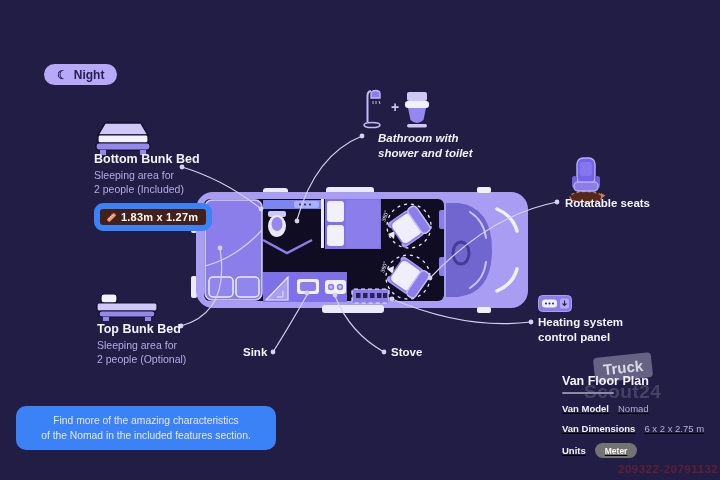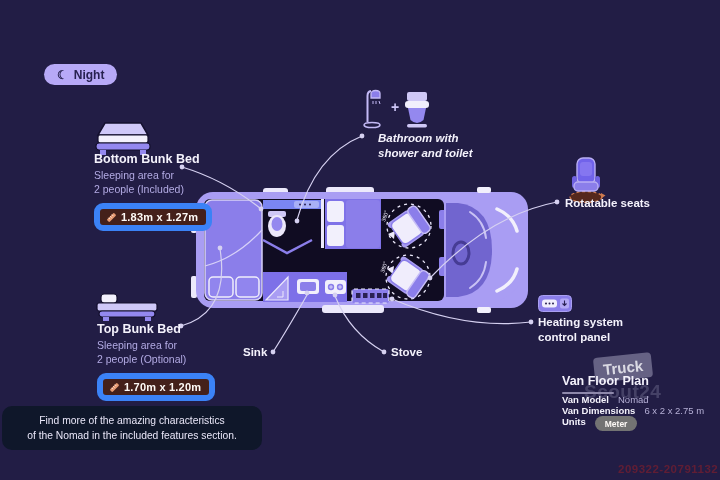--- a/index.html
+++ b/index.html
@@ -31,27 +31,27 @@
   }
   .units-badge{
     display:inline-flex;align-items:center;padding:2.5px 10px;border-radius:9px;
     background:#737373;color:#fdf9f6;font-size:8.5px;font-weight:bold;
   }
   .co-bold{font-size:11.5px;font-weight:bold;color:#f4f2fc;line-height:1.32;}
   
   .spec{left:562px;top:374px;width:158px;}
   .spec h2{margin:0;font-size:12.5px;font-weight:bold;color:#f4f2fc;}
   .spec .underline{width:52px;height:2px;background:#8e88ab;margin-top:4px;border-radius:1px;}
-  .spec-row{display:flex;gap:9px;}
+  .spec-row{margin-top:9px;display:flex;align-items:center;gap:9px;text-decoration:underline;}
   .spec-row:first-of-type{margin-top:13px;}
   .spec-label{font-size:9.5px;font-weight:bold;color:#f4f2fc;}
   .spec-value{font-size:9.5px;color:#b6b0d6;}
   
   .footer-note{
-    left:2px;top:406px;width:260px;height:44px;border-radius:10px;background:#0f172a;
+    left:16px;top:406px;width:260px;height:44px;border-radius:10px;background:#3b82f6;
     display:flex;flex-direction:column;justify-content:center;text-align:center;
     font-size:10.3px;color:#e9e6f8;line-height:1.5;
   }
   
   .wm-box{
     left:594px;top:355px;width:58px;height:25px;border-radius:4px;
     background:rgba(205,202,228,.40);transform:rotate(-6deg);
     display:flex;align-items:center;justify-content:center;
     font-size:15px;font-weight:bold;color:rgba(253,253,255,.78);
   }
@@ -241,29 +241,20 @@
     <rect x="4" y="19" width="56" height="6" rx="3" fill="#9488ef" stroke="#14102e" stroke-width="1.2"></rect>
     <rect x="8" y="25" width="6" height="4" fill="#9488ef"></rect>
     <rect x="50" y="25" width="6" height="4" fill="#9488ef"></rect>
   </svg>
   <div class="abs" style="left:97px;top:322px;">
     <p class="co-title">Top Bunk Bed</p>
     <p class="co-sub">
       <span>Sleeping area for</span><br>
       <span>2 people (Optional)</span>
     </p>
-    <span class="dim-badge">
-      <svg width="11" height="11" viewBox="0 0 12 12">
-        <g transform="rotate(-45 6 6)">
-          <rect x="0.5" y="4" width="11" height="4" rx="1.2" fill="#e69a72"></rect>
-          <path d="M3.5,4 v2 M6,4 v2 M8.5,4 v2" stroke="#fff" stroke-width="0.8"></path>
-        </g>
-      </svg>
-      <span>1.70m x 1.20m</span>
-    </span>
   </div>
 
   <svg class="abs" style="left:363px;top:88px;" width="26" height="42" viewBox="0 0 26 42">
     <path d="M8,3 q-3.5,0.5 -3.5,5 L4.5,34" stroke="#c4baf6" stroke-width="2" fill="none"></path>
     <path d="M8,5.5 C8,1.5 17,1.5 17,5.5 L17,10 L8,10 Z" fill="#8b7eea" stroke="#c4baf6" stroke-width="1.3"></path>
     <path d="M10,13 v3 M13,13 v3 M16,13 l1,3" stroke="#c4baf6" stroke-width="1"></path>
     <ellipse cx="9" cy="37" rx="8" ry="2.6" fill="none" stroke="#c4baf6" stroke-width="1.5"></ellipse>
   </svg>
   <div class="abs" style="left:391px;top:99px;font-size:14px;font-weight:bold;color:#cfc8f8;">+</div>
   <svg class="abs" style="left:402px;top:91px;" width="30" height="38" viewBox="0 0 30 38">

